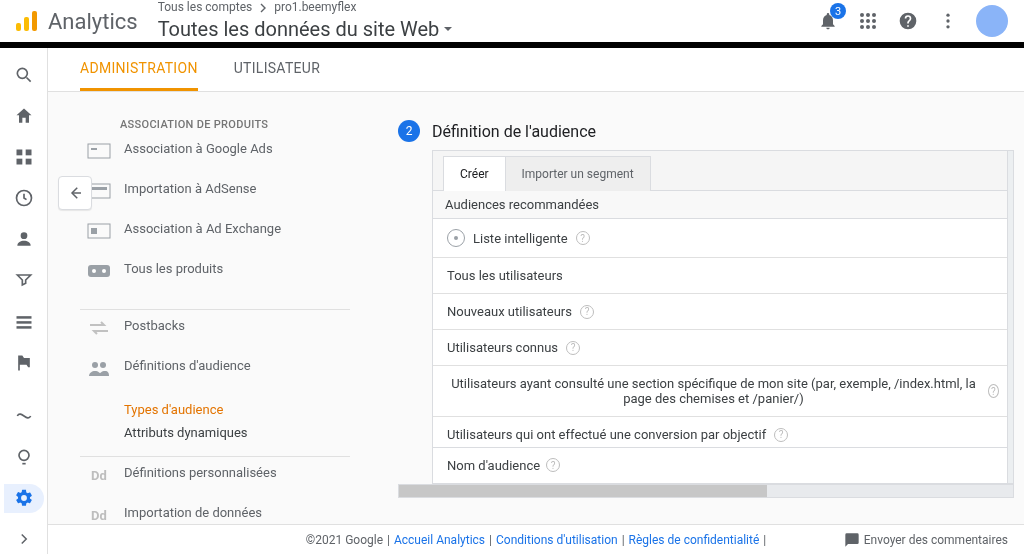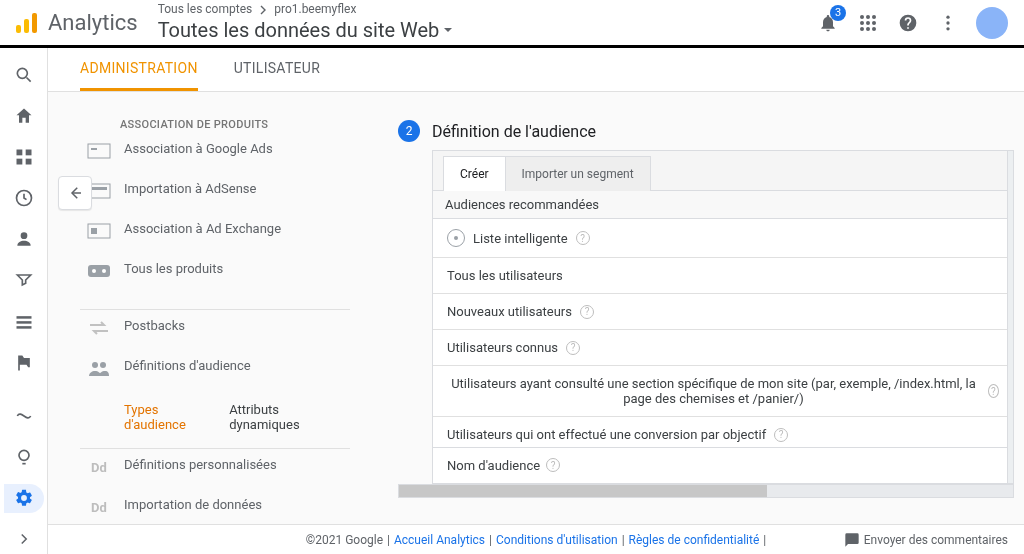--- a/index.html
+++ b/index.html
@@ -1,19 +1,19 @@
 <!DOCTYPE html>
 <html><head>
 <meta charset="utf-8">
 <style>
   * { box-sizing: border-box; margin: 0; padding: 0; }
   html, body { width: 1024px; height: 554px; font-family: Roboto, Arial, sans-serif; overflow: hidden; background: #fff; color: #3c4043; font-size: 13px; }
   
   
-  .topbar { height: 48px; display: flex; align-items: center; padding: 0 8px 0 14px; border-bottom: 3px solid #000000; }
+  .topbar { height: 48px; display: flex; align-items: center; padding: 0 8px 0 14px; border-bottom: 6px solid #000000; }
   .logo-wrap { display: flex; align-items: center; gap: 8px; }
   .logo-icon { width: 26px; height: 26px; position: relative; }
   .logo-text { font-size: 22px; color: #5f6368; font-weight: 400; }
   .crumbs-area { margin-left: 20px; flex: 1; line-height: 1.3; }
   .crumbs-line { font-size: 12px; color: #5f6368; display: flex; align-items: center; gap: 6px; }
   .view-title { font-size: 20px; color: #3c4043; display: flex; align-items: center; gap: 4px; }
   .top-actions { display: flex; align-items: center; gap: 16px; margin-right: 8px; }
   .top-icon { width: 24px; height: 24px; color: #5f6368; display: flex; align-items: center; justify-content: center; cursor: pointer; position: relative; }
   .bell-badge { position: absolute; top: -6px; right: -6px; background: #1a73e8; color: #fff; font-size: 11px; border-radius: 50%; width: 16px; height: 16px; display: flex; align-items: center; justify-content: center; }
   .avatar { width: 32px; height: 32px; background: #8ab4f8; border-radius: 50%; }
@@ -34,21 +34,21 @@
 
   
   .admin-col { position: absolute; top: 0; left: 32px; width: 270px; bottom: 0; }
   .collapse-btn { position: absolute; top: 84px; left: -22px; width: 34px; height: 34px; background: #fff; border: 1px solid #dadce0; border-radius: 4px; display: flex; align-items: center; justify-content: center; cursor: pointer; color: #5f6368; box-shadow: 0 1px 1px rgba(0,0,0,0.08); }
   .section-title { font-size: 11px; letter-spacing: 0.3px; font-weight: 500; color: #757575; margin-top: 26px; margin-bottom: 10px; margin-left: 40px; }
   .admin-list { display: flex; flex-direction: column; }
   .admin-item { display: flex; gap: 12px; height: 40px; cursor: pointer; color: #5f6368; padding-left: 6px; }
   .admin-item .ai-icon { width: 26px; height: 20px; display: flex; align-items: center; justify-content: center; color: #9aa0a6; }
   .admin-item span.lbl { font-size: 13px; }
   .divider { height: 1px; background: #e0e0e0; margin: 8px 0 8px 0; }
-  .sub-links { margin-left: 44px; display: flex; flex-direction: row; gap: 8px; margin-top: 4px; margin-bottom: 8px; }
+  .sub-links { margin-left: 44px; display: flex; flex-direction: column; gap: 8px; margin-top: 4px; margin-bottom: 8px; }
   .sub-links .sl { font-size: 13px; cursor: pointer; }
   .sub-links .sl.sel { color: #e37400; }
 
   
   .step-area { position: absolute; top: 28px; left: 350px; right: 10px; bottom: 40px; display: flex; flex-direction: column; }
   .step-head { display: flex; align-items: center; gap: 12px; margin-bottom: 8px; }
   .step-num { width: 22px; height: 22px; background: #1a73e8; color: #fff; border-radius: 50%; font-size: 12px; display: flex; align-items: center; justify-content: center; }
   .step-title { font-size: 16px; color: #202124; }
   .panel { background: #fff; border: 1px solid #dadce0; margin-left: 34px; flex: 1; display: flex; flex-direction: column; overflow: hidden; position: relative; }
   .panel-tabs { height: 40px; background: #f5f5f5; border-bottom: 1px solid #dadce0; display: flex; align-items: stretch; padding: 5px 0 0 10px; gap: 0; }

